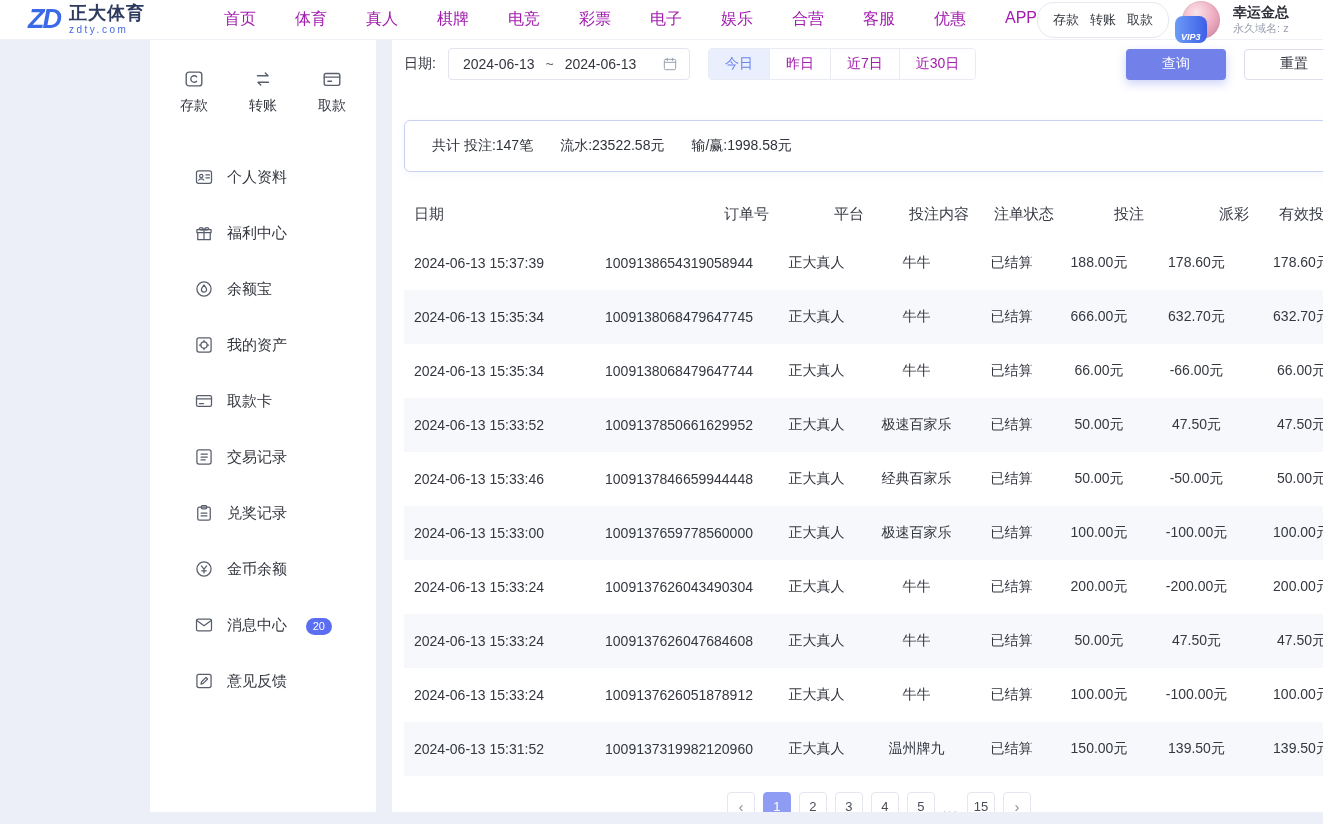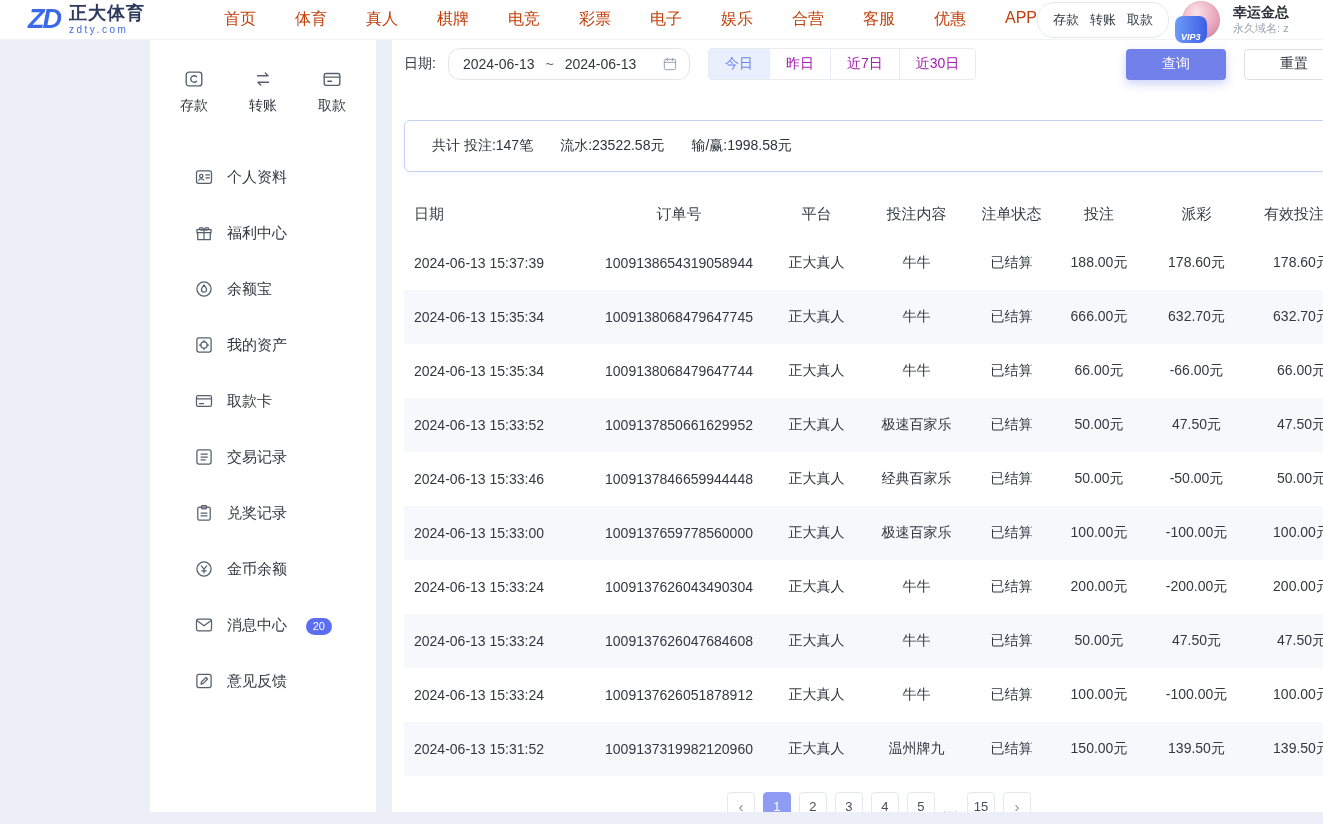--- a/index.html
+++ b/index.html
@@ -7,21 +7,21 @@
   body { font-family:"Liberation Sans","DejaVu Sans",sans-serif; background:#edeff8; color:#33363e; }
 
   
   .header { height:40px; background:#fff; display:flex; align-items:center; padding:0 16px 0 28px; border-bottom:1px solid #f1f2f8; position:relative; z-index:2; }
   .logo { display:flex; align-items:center; gap:9px; cursor:pointer; width:152px; flex-shrink:0; }
   .logo-mark { font-style:italic; font-weight:800; font-size:27px; letter-spacing:-2px; color:#3b6ae8; line-height:1; }
   .logo-text { display:flex; flex-direction:column; line-height:1.15; }
   .brand-name { font-size:18px; font-weight:700; color:#2e3a5e; letter-spacing:1px; }
   .brand-domain { font-size:10px; color:#4668e0; letter-spacing:2.5px; }
   .main-nav { display:flex; gap:39px; margin-left:44px; }
-  .nav-item { font-size:16px; color:#c2410c; cursor:pointer; white-space:nowrap; }
+  .nav-item { font-size:16px; color:#a21caf; cursor:pointer; white-space:nowrap; }
   .header-right { margin-left:auto; display:flex; align-items:center; gap:13px; }
   .quick-pill { border:1px solid #e6e8f0; border-radius:17px; padding:8px 15px; display:flex; gap:11px; }
   .hq-link { font-size:13px; color:#33363e; cursor:pointer; white-space:nowrap; }
   .avatar-wrap { position:relative; width:38px; height:38px; flex-shrink:0; cursor:pointer; }
   .avatar { display:block; width:38px; height:38px; border-radius:50%; background:radial-gradient(circle at 38% 30%, #fbe3e9, #eba8bd 55%, #c57d98); box-shadow:inset 0 0 0 1px rgba(0,0,0,.05); }
   .vip-badge { position:absolute; bottom:-4px; left:-7px; background:linear-gradient(90deg,#6d9bf7,#3e5fe6); color:#fff; font-size:9px; font-weight:700; font-style:italic; padding:16px 6px 1px; border-radius:8px; }
   .user-meta { width:74px; overflow:hidden; line-height:1.3; }
   .user-name { font-size:14px; font-weight:700; color:#2c2f38; white-space:nowrap; }
   .user-domain { font-size:11px; color:#9aa0ad; white-space:nowrap; }
 
@@ -42,36 +42,36 @@
 
   .icon { color:#585e6b; display:inline-flex; }
   .icon svg { width:20px; height:20px; fill:none; stroke:currentColor; stroke-width:1.5; stroke-linecap:round; stroke-linejoin:round; display:block; }
 
   
   .main-panel { flex:1; background:#fff; margin-left:16px; overflow:hidden; padding:8px 0 0 12px; }
   .main-inner { width:1000px; }
 
   .filter-row { display:flex; align-items:center; height:32px; width:940px; }
   .date-label { font-size:14px; margin-right:12px; }
-  .date-input { width:242px; height:32px; border:1px solid #e2e4ee; border-radius:12px; background:#fff; display:flex; align-items:center; padding:0 11px 0 14px; gap:11px; font-size:14px; cursor:pointer; }
+  .date-input { width:242px; height:32px; border:1px solid #e2e4ee; border-radius:4px; background:#fff; display:flex; align-items:center; padding:0 11px 0 14px; gap:11px; font-size:14px; cursor:pointer; }
   .date-sep { color:#5a5e69; }
   .cal { margin-left:auto; color:#9ba1b0; }
   .cal svg { width:16px; height:16px; }
   .range-group { display:flex; margin-left:18px; border:1px solid #e9ebf3; border-radius:4px; overflow:hidden; }
   .range-btn { height:30px; padding:0 16px; background:#fff; border:none; border-left:1px solid #e9ebf3; font-size:14px; color:#a21caf; cursor:pointer; font-family:inherit; }
   .range-btn:first-child { border-left:none; }
   .range-btn.active { background:#e9effd; color:#6c82ec; }
   .btn-query { margin-left:auto; width:100px; height:31px; background:#7280e9; color:#fff; border:none; border-radius:4px; font-size:14px; cursor:pointer; font-family:inherit; box-shadow:0 4px 10px rgba(114,128,233,.35); }
   .btn-reset { margin-left:18px; width:100px; height:31px; background:#fff; color:#33363e; border:1px solid #dcdfe9; border-radius:4px; font-size:14px; cursor:pointer; font-family:inherit; flex-shrink:0; }
 
   .summary-bar { margin-top:40px; width:985px; height:52px; border:1px solid #c9d1f2; border-radius:6px; background:#fff; display:flex; align-items:center; padding:0 27px; gap:27px; box-shadow:0 2px 8px rgba(120,135,235,.07); }
   .sum-part { font-size:14px; color:#2f323b; }
 
   .records-table { border-collapse:collapse; margin-top:20px; table-layout:fixed; width:950px; }
-  .records-table th { height:44px; font-size:15px; font-weight:500; color:#3a3d46; text-align:center; white-space:nowrap; }
+  .records-table th { height:44px; font-size:15px; font-weight:500; color:#3a3d46; text-align:right; white-space:nowrap; }
   .records-table td { height:54px; font-size:14px; color:#34373f; text-align:center; white-space:nowrap; }
   .records-table th:first-child, .records-table td:first-child { text-align:left; padding-left:10px; }
   .records-table tbody tr:nth-child(even) { background:#f7f8fc; }
   .payout-win { color:#7d8bf0; }
 
   .pagination { width:950px; display:flex; justify-content:center; align-items:flex-start; gap:8px; margin-top:16px; }
   .page-btn { min-width:28px; height:28px; border:1px solid #e4e7f0; background:#fff; border-radius:4px; font-size:13px; color:#4a4d57; cursor:pointer; font-family:inherit; }
   .page-btn.nav { color:#8a8f9c; font-size:15px; line-height:1; }
   .page-btn.current { background:#8f9cf3; border-color:#8f9cf3; color:#fff; }
   .page-ellipsis { color:#9aa0ad; font-size:12px; letter-spacing:2px; align-self:center; margin-top:6px; }

